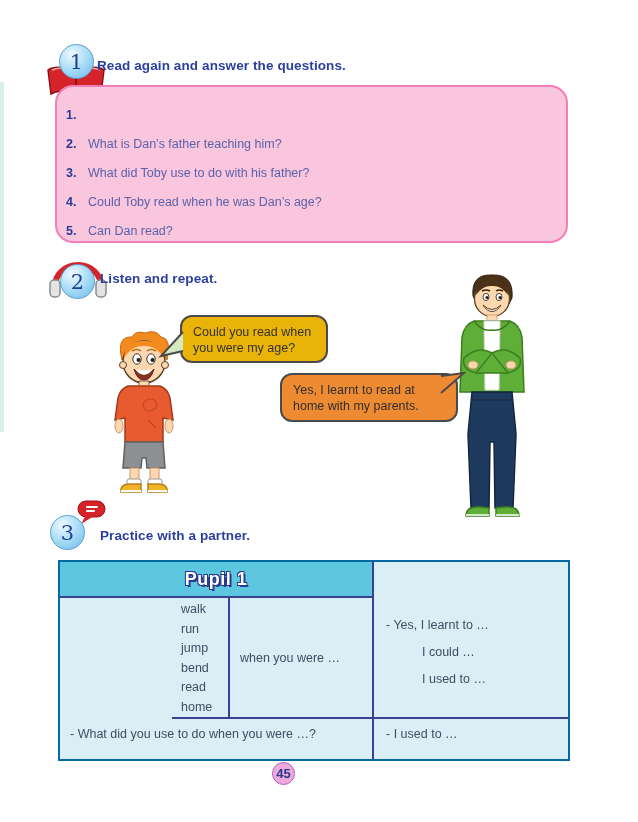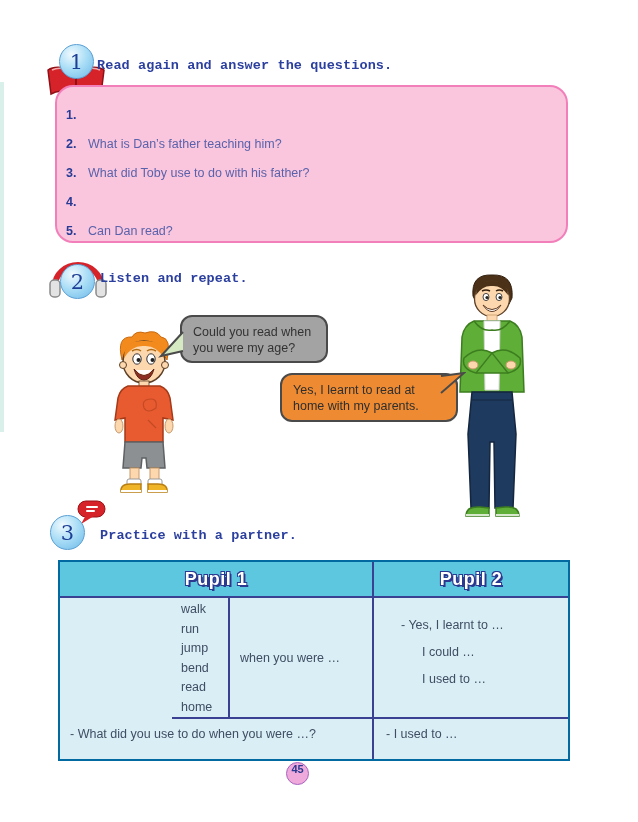--- a/index.html
+++ b/index.html
@@ -14,39 +14,39 @@
 
   
   .badge-circle {
     position:absolute; width:35px; height:35px; border-radius:50%;
     background:radial-gradient(circle at 35% 28%, #f0fafe 0%, #a9ddf6 48%, #6db9e9 100%);
     border:1px solid #5a9fd4;
     display:flex; align-items:center; justify-content:center;
     font-family:"DejaVu Serif", serif; font-size:21px; color:#1d3f96;
   }
   .ex-heading {
-    position:absolute; font-size:13.5px; font-weight:bold; color:#2b3f9e; letter-spacing:0.1px;font-family:Liberation Mono, monospace;
+    position:absolute; font-size:13.5px; font-weight:bold; color:#2b3f9e; letter-spacing:0.1px;
   }
 
   
   .pink-box {
     position:absolute; left:55px; top:85px; width:513px; height:158px;
     background:#f9c6de; border:2.5px solid #f27fba; border-radius:18px;
     padding-top:13px;
   }
   .q-row { height:29px; display:flex; align-items:center; padding-left:9px; }
   .q-num { width:22px; font-weight:bold; font-size:12.5px; color:#273a94; }
   .q-text { font-size:12.5px; color:#5a62ab; }
 
   
   .bubble {
     position:absolute; border:2px solid #4a4a4a; border-radius:12px;
     font-size:12.5px; color:#333333; line-height:1.3; padding:7px 11px;
   }
-  .bubble-green { left:180px; top:315px; width:148px; height:48px; background:#a3a3a3; }
+  .bubble-green { left:180px; top:315px; width:148px; height:48px; background:#eab308; }
   .bubble-orange { left:280px; top:373px; width:178px; height:49px; background:#ee8b32; color:#2e2e2e; }
   .tail { position:absolute; }
 
   
   .ptable {
     position:absolute; left:58px; top:560px; width:512px; height:201px;
     border:2px solid #0369a1; display:grid;
     grid-template-columns:112px 58px 144px 194px;
     grid-template-rows:36px 121px 40px;
     background:#daeef5;
@@ -60,31 +60,31 @@
   .th1 { grid-column:1/4; border-right:2px solid #3a4193; }
   .th2 { grid-column:4/5; }
   .cell { font-size:12.5px; color:#3f4e63; background:#daeef5; }
   .cA { grid-column:1/2; border-right:2px solid #3a4193; border-bottom:2px solid #3a4193;
         display:flex; flex-direction:column; justify-content:center; gap:10px; padding-left:8px; }
   .cB { grid-column:2/3; border-right:2px solid #3a4193; border-bottom:2px solid #3a4193;
         padding:2px 0 0 9px; line-height:19.5px; }
   .cC { grid-column:3/4; border-right:2px solid #3a4193; border-bottom:2px solid #3a4193;
         display:flex; align-items:center; padding-left:10px; }
   .cD { grid-column:4/5; border-bottom:2px solid #3a4193; padding-top:20px; }
-  .cD div { margin-bottom:13px; padding-left:27px; }
+  .cD div { margin-bottom:13px; padding-left:12px; }
   .cD div.indent { padding-left:48px; }
   .cE { grid-column:1/4; border-right:2px solid #3a4193; padding:8px 0 0 10px; }
   .cF { grid-column:4/5; padding:8px 0 0 12px; }
 
   
   .page-num {
-    position:absolute; left:286px; top:762px; width:23px; height:23px; border-radius:50%;
+    position:absolute; left:272px; top:762px; width:23px; height:23px; border-radius:50%;
     background:#efaadb; border:1.5px solid #a864c0;
-    display:flex; align-items:flex-start; justify-content:center;
-    font-size:11px; font-weight:bold; color:#2b3990;
+    display:flex; align-items:center; justify-content:center;
+    font-size:13px; font-weight:bold; color:#2b3990;
   }
   svg { display:block; }
   .abs { position:absolute; }
 </style>
 </head>
 <body>
 
 <div id="page">
 
   <div class="edge-strip"></div>
@@ -110,20 +110,21 @@
     <div class="q-row">
       <span class="q-num">2.</span>
       <span class="q-text">What is Dan’s father teaching him?</span>
     </div>
     <div class="q-row">
       <span class="q-num">3.</span>
       <span class="q-text">What did Toby use to do with his father?</span>
     </div>
     <div class="q-row">
       <span class="q-num">4.</span>
+      <span class="q-text">Could Toby read when he was Dan’s age?</span>
     </div>
     <div class="q-row">
       <span class="q-num">5.</span>
       <span class="q-text">Can Dan read?</span>
     </div>
   </div>
 
   <div class="abs" style="left:46px; top:256px; width:64px; height:52px;">
     <svg class="abs" style="left:2px; top:0px;" width="60" height="48" viewBox="0 0 60 48">
       <path d="M7,30 A 23 21 0 0 1 53,30" fill="none" stroke="#d6232a" stroke-width="6"></path>
@@ -218,21 +219,20 @@
       <rect x="10" y="10" width="9" height="2" rx="1" fill="#ffffff"></rect>
     </svg>
     <div class="badge-circle" style="left:2px; top:15px;">
       <span>3</span>
     </div>
   </div>
   <div class="ex-heading" style="left:100px; top:528px;">Practice with a partner.</div>
 
   <div class="ptable">
     <div class="th th1">Pupil 1</div>
-    <div class="th th2">Pupil 2</div>
 
 
     <div class="cell cB">
       <div>walk</div>
       <div>run</div>
       <div>jump</div>
       <div>bend</div>
       <div>read</div>
       <div>home</div>
     </div>

